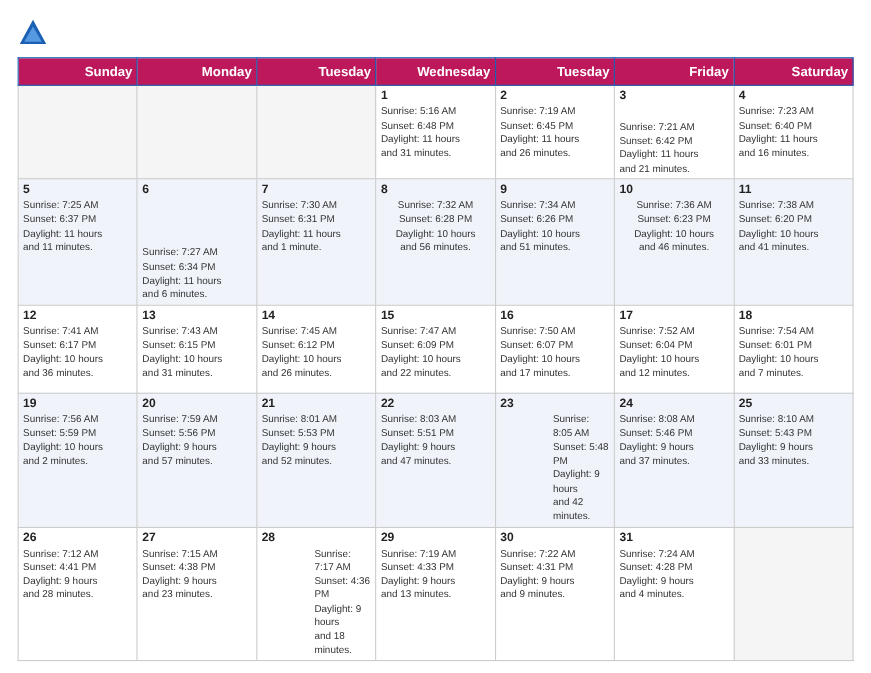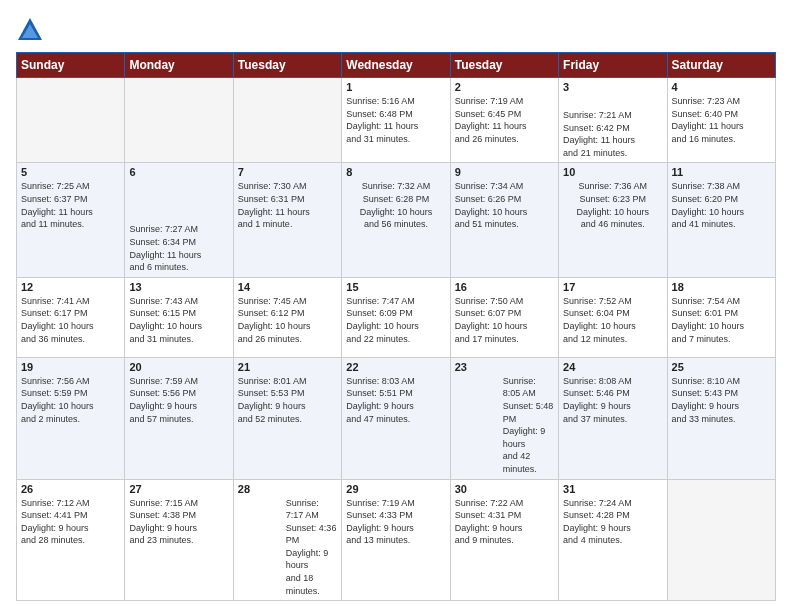--- a/index.html
+++ b/index.html
@@ -61,26 +61,26 @@
       color: #444;
     }
     .calendar {
       flex: 1;
       border: 1px solid #ccc;
       border-collapse: collapse;
       width: 100%;
       table-layout: fixed;
     }
     .calendar th {
-      background-color: #7f1d1d;
+      background-color: #be185d;
       color: #fff;
       font-size: 12px;
       font-weight: bold;
       padding: 5px 4px;
-      text-align: left;
+      text-align: right;
       border: 1px solid #1a5fb4;
     }
     .calendar td {
       border: 1px solid #ccc;
       vertical-align: top;
       padding: 3px 4px;
       font-size: 9.5px;
       color: #222;
       height: 80px;
     }

